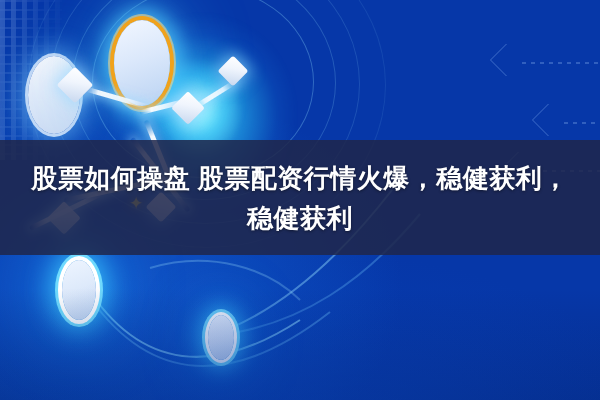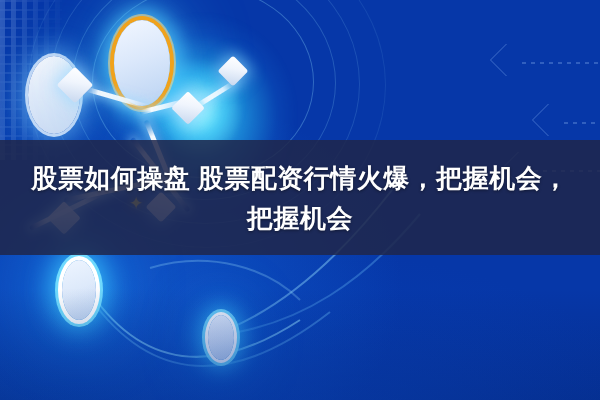--- a/index.html
+++ b/index.html
@@ -296,16 +296,16 @@
   <div class="cube k5"></div>
 
   <div class="star">✦</div>
 
   <div class="ring r-big"></div>
   <div class="ring r-small"></div>
 
   <div class="vignette"></div>
 
   <div class="caption-band">
-    <div class="caption-text">股票如何操盘 股票配资行情火爆，把握机会，把握机会</div>
+    <div class="caption-text">股票如何操盘 股票配资行情火爆，稳健获利，稳健获利</div>
   </div>
 
 </div>
 
 </body></html>

